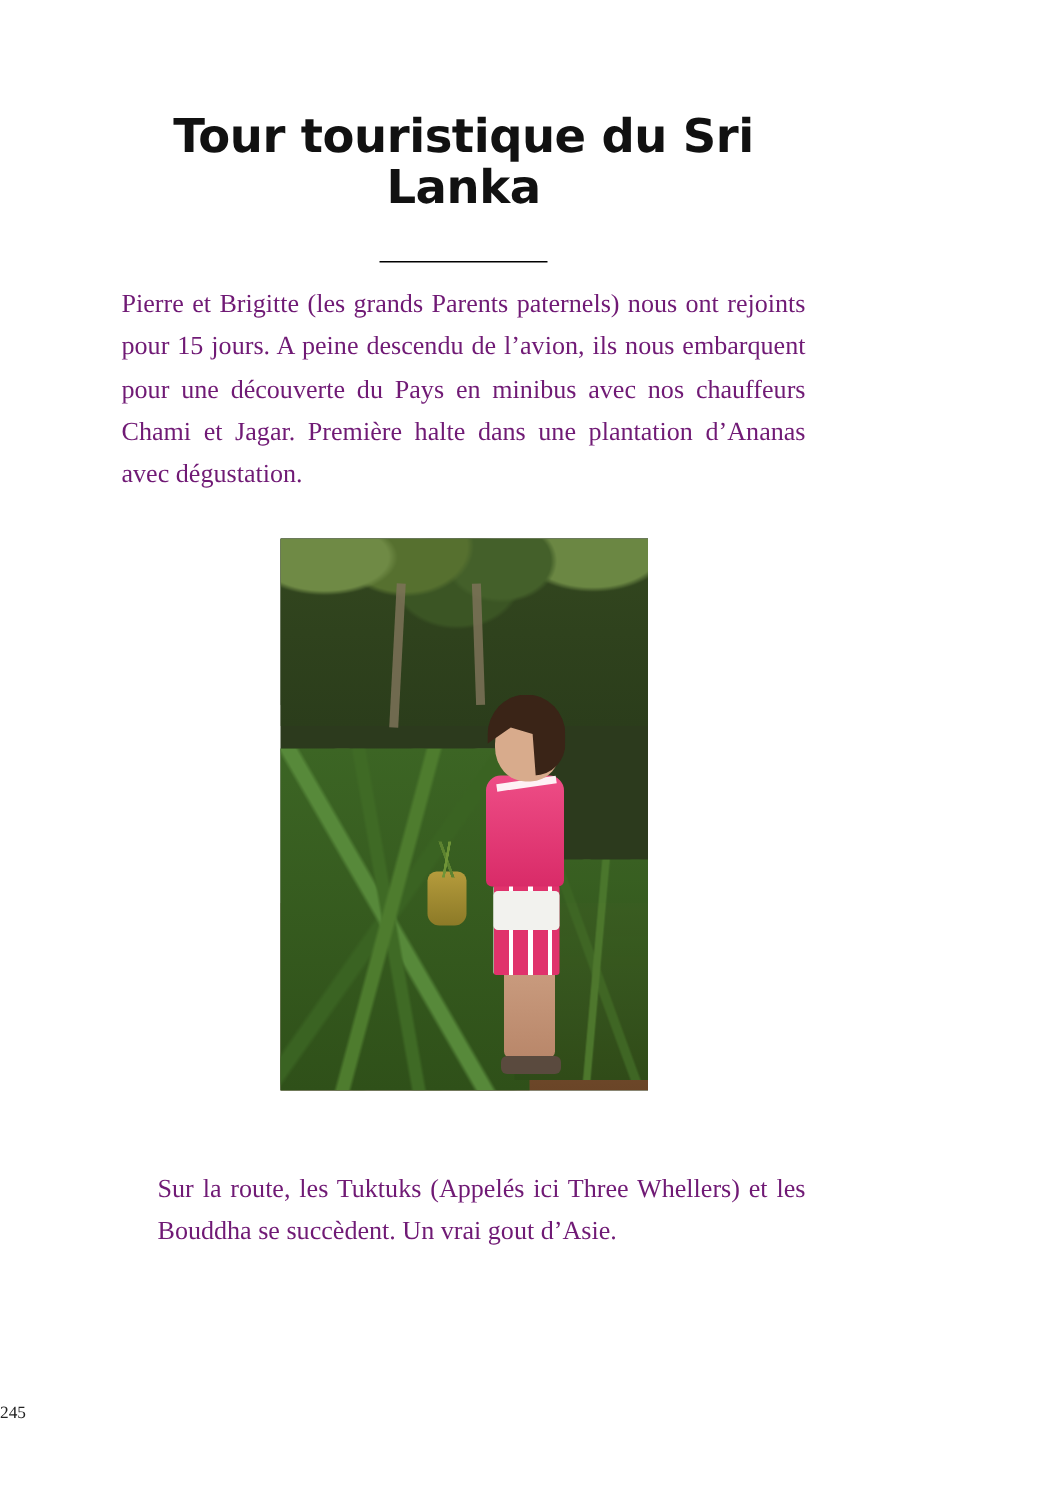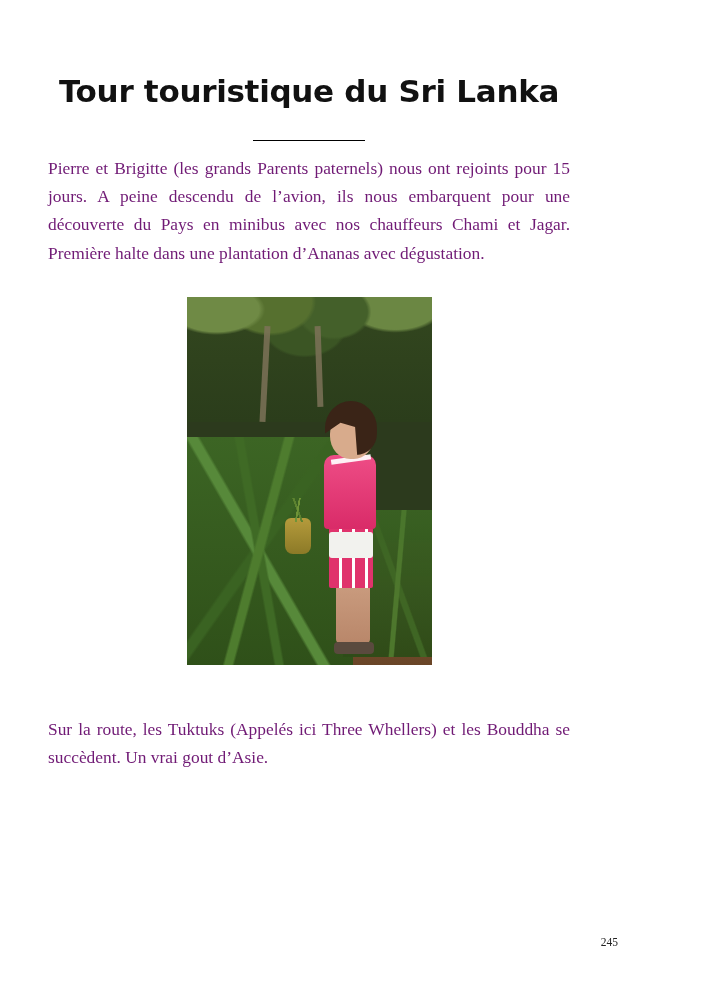--- a/index.html
+++ b/index.html
@@ -13,21 +13,21 @@
     font-family: "Liberation Serif", serif;
     color: #000000;
     position: relative;
     overflow: hidden;
   }
   .page {
     width: 618px;
     height: 992px;
     position: relative;
     box-sizing: border-box;
-    padding: 0 48px;
+    padding: 0 81px;
   }
   .title {
     font-family: "DejaVu Sans", sans-serif;
     font-weight: bold;
     font-size: 31px;
     text-align: center;
     letter-spacing: -0.3px;
     margin: 0;
     padding-top: 74px;
     line-height: 1.1;
@@ -60,20 +60,21 @@
     text-align: justify;
     text-justify: inter-word;
     margin: 0;
     color: #701a75;
   }
   .para-1 {
     margin-top: 10px;
   }
   .para-2 {
     margin-top: 0;
+    margin-left: 24px;
   }
   .figure {
     margin: 30px 0 0 0;
     text-align: center;
   }
   .photo {
     width: 245px;
     height: 368px;
     display: inline-block;
     position: relative;
@@ -203,21 +204,21 @@
     position: absolute;
     left: 60%; bottom: 3%;
     width: 40px; height: 12px;
     background: #5a4a3e;
     border-radius: 4px;
   }
   .page-number {
     position: absolute;
     left: 0; right: 0;
     bottom: 44px;
-    text-align: right;
+    text-align: left;
     font-family: "Liberation Serif", serif;
     font-size: 11.5px;
     color: #222222;
   }
 </style>
 </head>
 <body>
 
 <div class="page">
 

